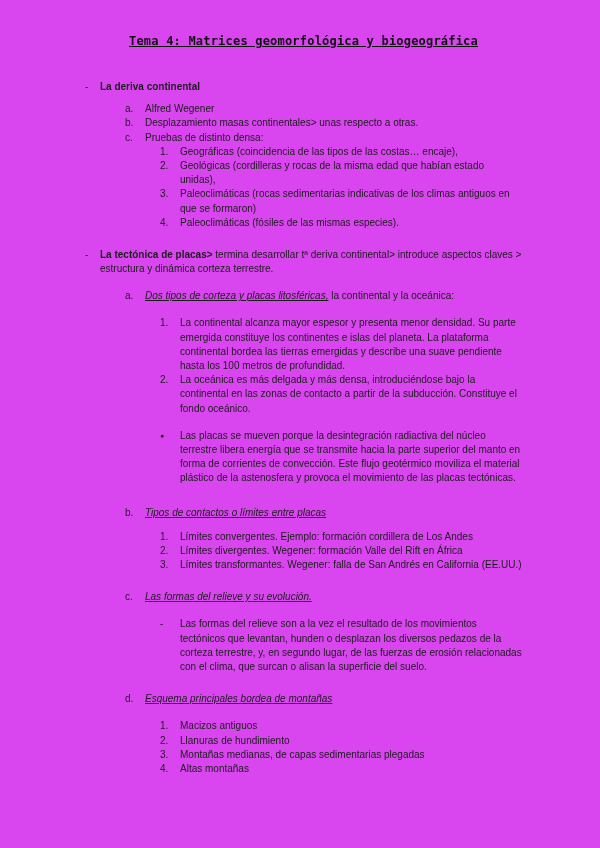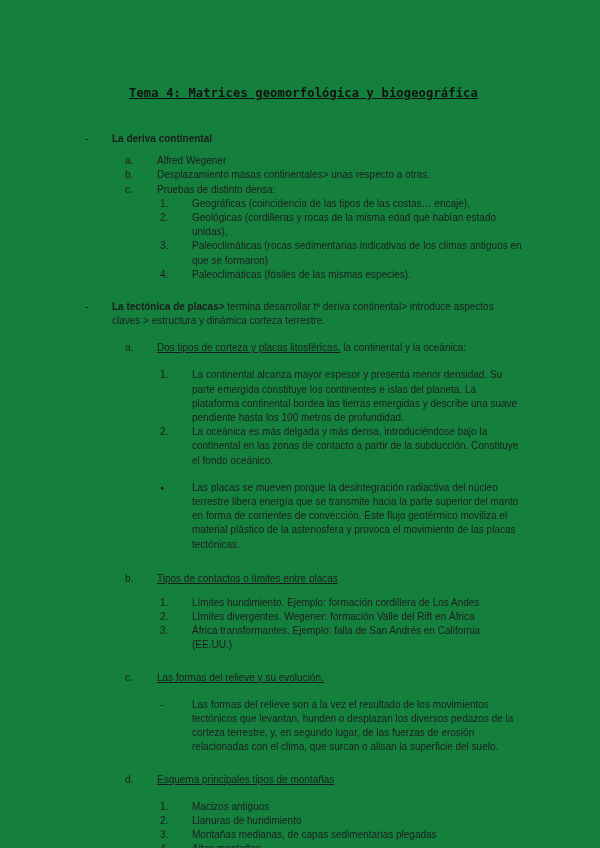--- a/index.html
+++ b/index.html
@@ -5,44 +5,44 @@
   * { margin:0; padding:0; box-sizing:border-box; }
   html,body { background:#ffffff; }
   body {
     width:600px; height:848px;
     font-family:"Liberation Sans", sans-serif;
     color:#1c1c1c;
     overflow:hidden;
   }
   .page {
     width:600px; height:848px;
-    padding:86px 78px 30px 85px;
-    background:#15803d;
+    padding:34px 78px 30px 85px;
+    background:#d946ef;
   }
   .title {
     font-family:"DejaVu Sans Mono", monospace;
     font-weight:bold;
     font-size:12px;
     text-align:center;
     text-decoration:underline;
     letter-spacing:0.2px;
     margin-bottom:32px;
     color:#111;
   }
   .row { display:flex; font-size:10px; line-height:1.42; }
   .marker { flex:0 0 auto; }
   .m0 { width:15px; }
   .m1 { width:20px; }
   .m2 { width:20px; }
-  .text { flex:1 1 auto; min-width:0;margin-left:12px; }
+  .text { flex:1 1 auto; min-width:0; }
   .lvl0 { margin-left:0; }
   .lvl1 { margin-left:40px; }
   .lvl2 { margin-left:75px; }
   .bold { font-weight:bold; }
-  .underline { text-decoration:underline; }
+  .underline { text-decoration:underline;font-style:italic; }
   .bullet-marker { font-size:7px; line-height:14px; }
   .gap-sm { margin-top:10px; }
   .gap-md { margin-top:13px; }
   .gap-lg { margin-top:18px; }
   .gap-xl { margin-top:20px; }
   .mb-xs { margin-bottom:8px; }
 </style>
 </head>
 <body>
 
@@ -111,43 +111,43 @@
       <span class="marker m2 bullet-marker">●</span>
       <div class="text">Las placas se mueven porque la desintegración radiactiva del núcleo terrestre libera energía que se transmite hacia la parte superior del manto en forma de corrientes de convección. Este flujo geotérmico moviliza el material plástico de la astenosfera y provoca el movimiento de las placas tectónicas.</div>
     </div>
 
     <div class="row lvl1 gap-xl">
       <span class="marker m1">b.</span>
       <div class="text underline">Tipos de contactos o límites entre placas</div>
     </div>
     <div class="row lvl2 gap-sm">
       <span class="marker m2">1.</span>
-      <div class="text">Límites hundimiento. Ejemplo: formación cordillera de Los Andes</div>
+      <div class="text">Límites convergentes. Ejemplo: formación cordillera de Los Andes</div>
     </div>
     <div class="row lvl2">
       <span class="marker m2">2.</span>
       <div class="text">Límites divergentes. Wegener: formación Valle del Rift en África</div>
     </div>
     <div class="row lvl2">
       <span class="marker m2">3.</span>
-      <div class="text">África transformantes. Ejemplo: falla de San Andrés en California (EE.UU.)</div>
+      <div class="text">Límites transformantes. Wegener: falla de San Andrés en California (EE.UU.)</div>
     </div>
 
     <div class="row lvl1 gap-lg">
       <span class="marker m1">c.</span>
       <div class="text underline">Las formas del relieve y su evolución.</div>
     </div>
     <div class="row lvl2 gap-md">
       <span class="marker m2">-</span>
       <div class="text">Las formas del relieve son a la vez el resultado de los movimientos tectónicos que levantan, hunden o desplazan los diversos pedazos de la corteza terrestre, y, en segundo lugar, de las fuerzas de erosión relacionadas con el clima, que surcan o alisan la superficie del suelo.</div>
     </div>
 
     <div class="row lvl1 gap-lg">
       <span class="marker m1">d.</span>
-      <div class="text underline">Esquema principales tipos de montañas</div>
+      <div class="text underline">Esquema principales bordea de montañas</div>
     </div>
     <div class="row lvl2 gap-md">
       <span class="marker m2">1.</span>
       <div class="text">Macizos antiguos</div>
     </div>
     <div class="row lvl2">
       <span class="marker m2">2.</span>
       <div class="text">Llanuras de hundimiento</div>
     </div>
     <div class="row lvl2">

